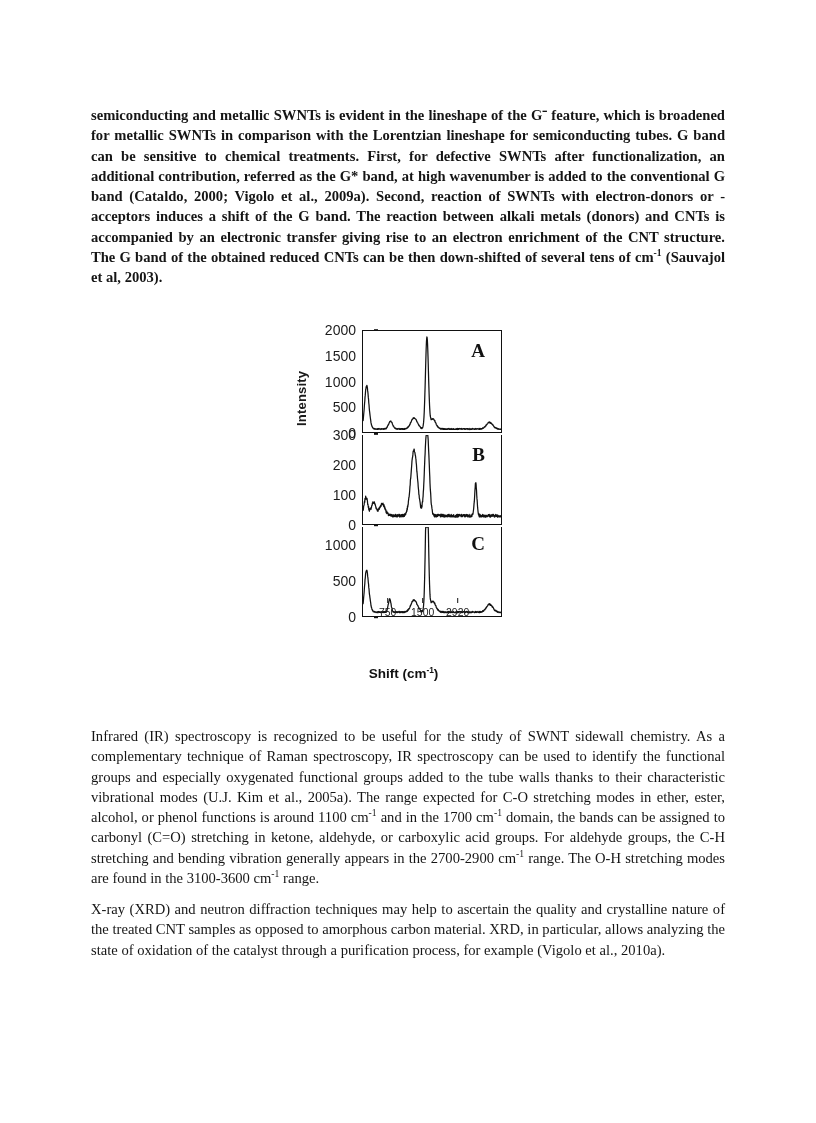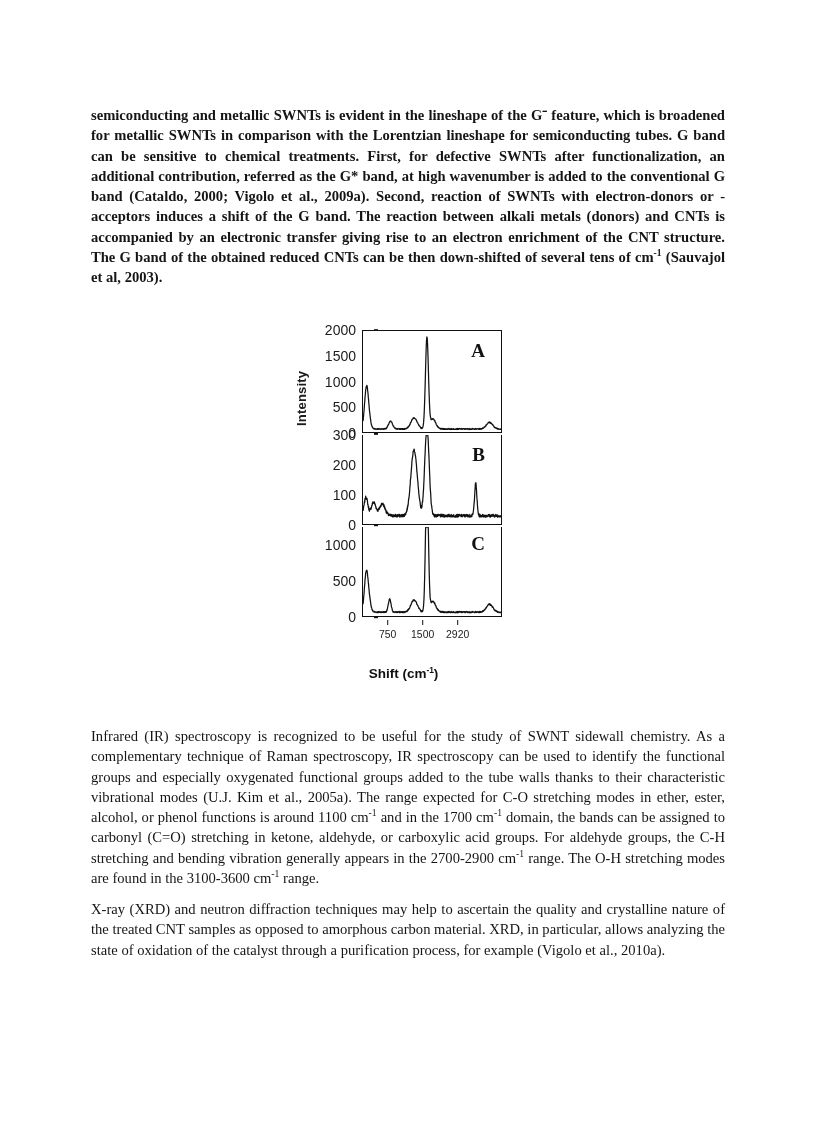--- a/index.html
+++ b/index.html
@@ -172,21 +172,21 @@
     width: 4px;
     height: 1.6px;
     background: #111;
     transform: translateY(-50%);
   }
 
   
   .xtick-row {
     position: absolute;
     left: 66px;
-    top: 306px;
+    top: 284px;
     width: 140px;
     height: 16px;
   }
   .xtick {
     position: absolute;
     font-family: "Liberation Sans", sans-serif;
     font-size: 10.4px;
     color: #1b1b1b;
     transform: translateX(-50%);
     white-space: nowrap;

